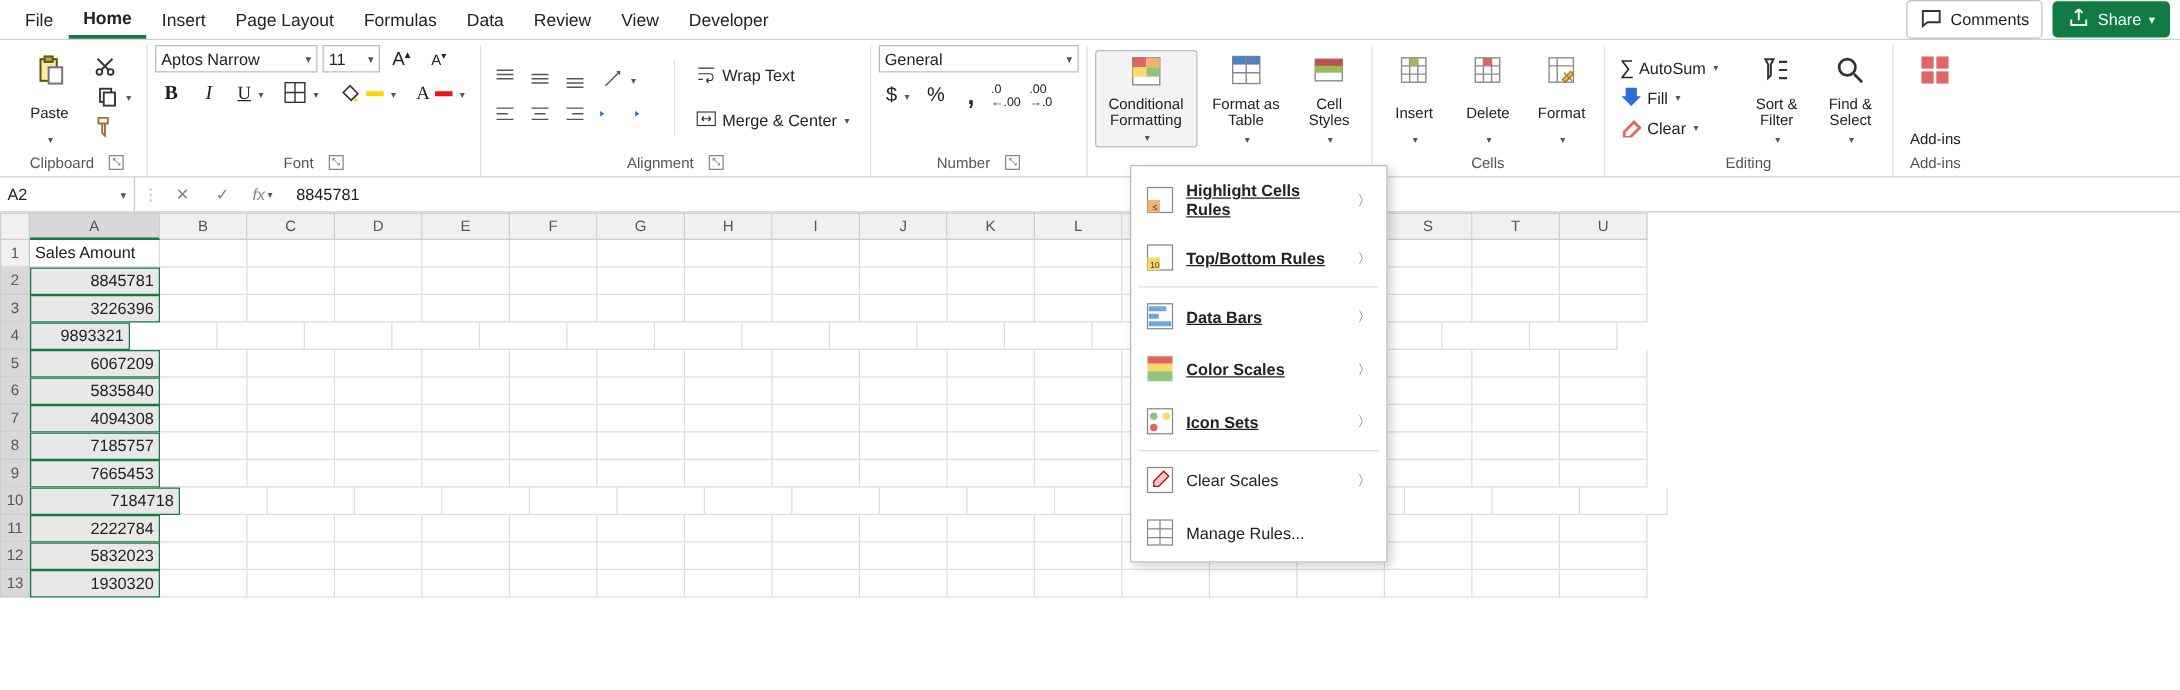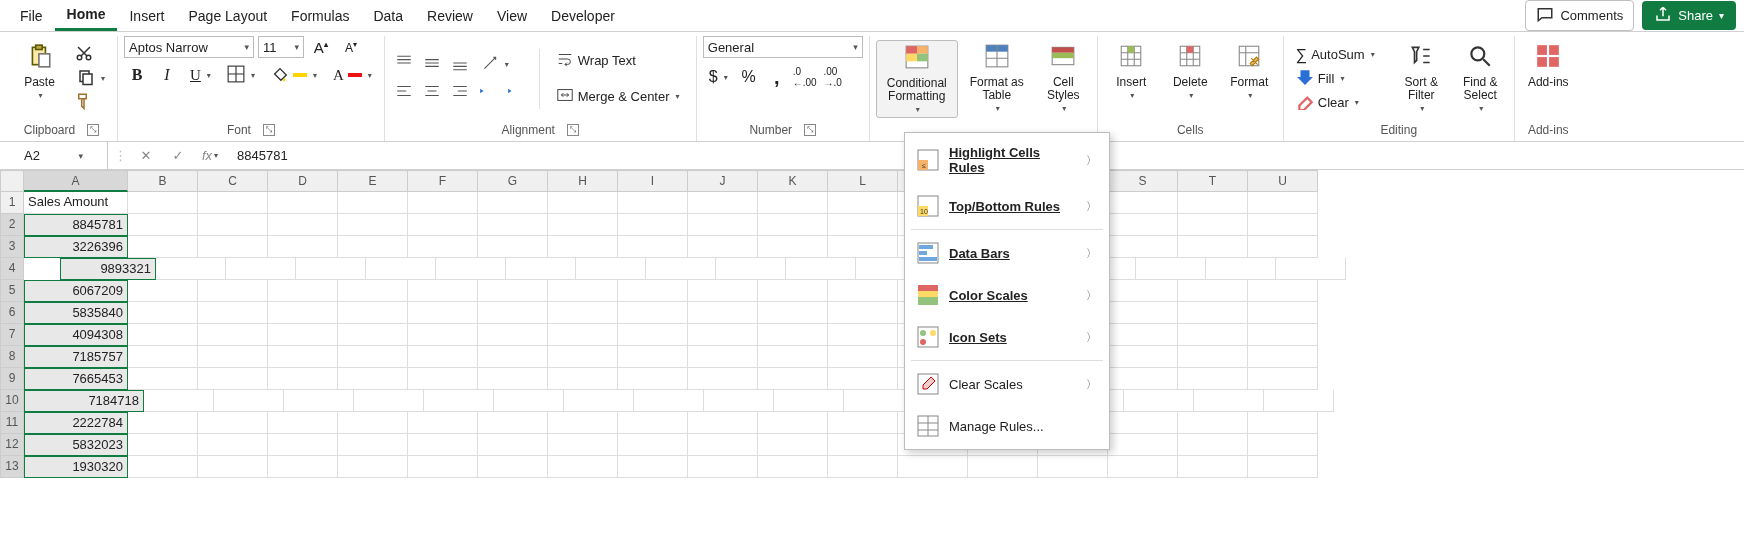--- a/index.html
+++ b/index.html
@@ -15,40 +15,40 @@
   .share-btn .caret { font-size: 10px; }
 
   
   .ribbon { display: flex; align-items: stretch; height: 110px; border-bottom: 1px solid #d0d0d0; padding: 4px 6px 0 6px; background: #fff; }
   .group { display: flex; flex-direction: column; align-items: center; padding: 0 6px; border-right: 1px solid #e0e0e0; }
   .group:last-child { border-right: none; }
   .group-body { flex: 1; display: flex; align-items: center; gap: 4px; }
   .group-label { font-size: 12px; color: #555; padding: 2px 0 4px 0; display: flex; gap: 6px; align-items: center; width: 100%; justify-content: center; }
   .dlg-launcher { width: 12px; height: 12px; border: 1px solid #888; font-size: 8px; line-height: 9px; text-align: center; color: #555; margin-left: 6px; }
 
-  .big-btn { display: flex; flex-direction: column; align-items: center; justify-content: flex-start; width: 55px; height: 78px; cursor: pointer; text-align: center; font-size: 12px; line-height: 13px; border-radius: 3px; }
+  .big-btn { display: flex; flex-direction: column; align-items: center; justify-content: space-between; width: 55px; height: 78px; cursor: pointer; text-align: center; font-size: 12px; line-height: 13px; border-radius: 3px; }
   .big-btn .ico { width: 32px; height: 32px; margin-bottom: 4px; display: flex; align-items: center; justify-content: center; }
   .big-btn.tall { width: 70px; }
   .big-btn.tall-2 { width: 82px; }
   .active-group { background: #f3f3f3; border: 1px solid #bdbdbd; border-radius: 3px; }
 
   .mini-col { display: flex; flex-direction: column; gap: 2px; }
   .mini-btn { width: 26px; height: 22px; display: flex; align-items: center; justify-content: center; cursor: pointer; border-radius: 3px; }
   .mini-btn.wide { width: auto; padding: 0 6px; gap: 4px; }
   .split-caret { font-size: 8px; color: #555; margin-left: 2px; }
 
   .font-combo, .size-combo, .numfmt-combo { border: 1px solid #bbb; height: 22px; padding: 0 4px; display: flex; align-items: center; justify-content: space-between; cursor: pointer; background: #fff; }
   .font-combo { width: 130px; }
   .size-combo { width: 46px; }
   .numfmt-combo { width: 160px; margin-bottom: 4px; }
   .combo-caret { font-size: 9px; color: #555; }
 
   
   .fbar-row { display: flex; align-items: center; height: 28px; border-bottom: 1px solid #d0d0d0; }
-  .name-box { width: 108px; border-right: 1px solid #ccc; display: flex; align-items: center; justify-content: space-between; padding: 0 24px; height: 100%; }
+  .name-box { width: 108px; border-right: 1px solid #ccc; display: flex; align-items: center; justify-content: space-between; padding: 0 6px; height: 100%; }
   .fbar-btns { display: flex; align-items: center; gap: 6px; padding: 0 6px; color: #888; }
   .fbar-input { flex: 1; padding: 0 8px; }
 
   
   .grid { display: flex; }
   .row-hdrs { display: flex; flex-direction: column; }
   .corner { width: 24px; height: 22px; background: #f0f0f0; border: 1px solid #ccc; }
   .row-hdr { width: 24px; height: 22px; background: #f0f0f0; border: 1px solid #ccc; border-top: none; font-size: 12px; text-align: center; line-height: 20px; color: #555; }
   .row-hdr.sel { background: #d8d8d8; }
   .cols { display: flex; flex-direction: column; flex: 1; }
@@ -595,21 +595,21 @@
           <div class="cell" style="width: 70px;"></div>
           <div class="cell" style="width: 70px;"></div>
           <div class="cell" style="width: 70px;"></div>
           <div class="cell" style="width: 70px;"></div>
           <div class="cell" style="width: 70px;"></div>
           <div class="cell" style="width: 70px;"></div>
           <div class="cell" style="width: 70px;"></div>
           <div class="cell" style="width: 70px;"></div>
         </div>
         <div class="data-row">
-          <div class="cell sel num" style="width: 96px; margin-left: 36px;">9893321</div>
+          <div class="cell sel num" style="width: 80px;">9893321</div>
           <div class="cell" style="width: 70px;"></div>
           <div class="cell" style="width: 70px;"></div>
           <div class="cell" style="width: 70px;"></div>
           <div class="cell" style="width: 70px;"></div>
           <div class="cell" style="width: 70px;"></div>
           <div class="cell" style="width: 70px;"></div>
           <div class="cell" style="width: 70px;"></div>
           <div class="cell" style="width: 70px;"></div>
           <div class="cell" style="width: 70px;"></div>
           <div class="cell" style="width: 70px;"></div>

